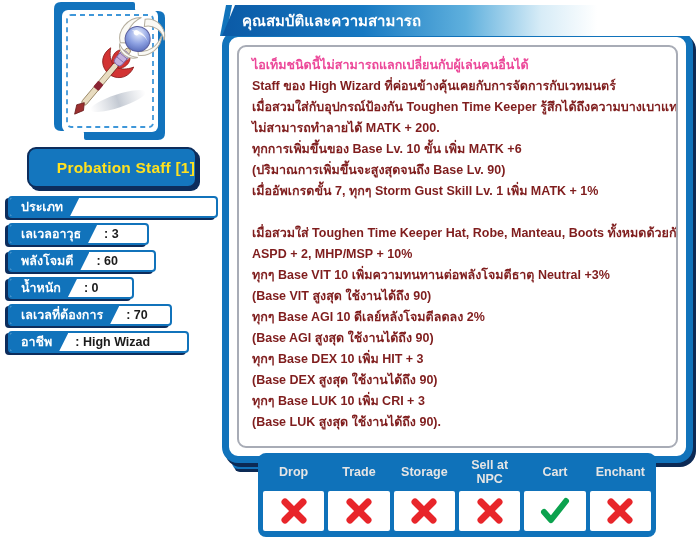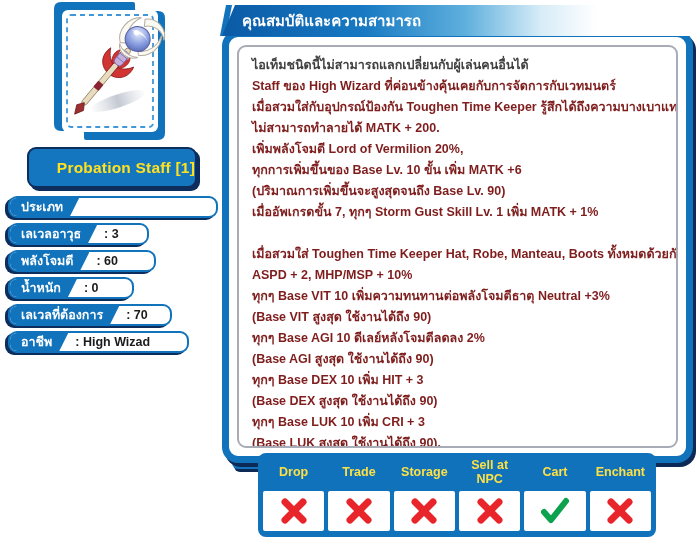--- a/index.html
+++ b/index.html
@@ -12,21 +12,21 @@
 
   
   .name-plate { position:absolute; left:27px; top:147px; width:170px; height:41px;
     background:#1476be; border:2px solid #0d2d5c; border-radius:9px;
     box-shadow:3px 3px 0 #0d2d5c; display:flex; align-items:center; justify-content:flex-end; }
   .name-plate span { color:#ffe11f; font-weight:bold; font-size:15.5px; letter-spacing:.2px; }
 
   
   .stats { position:absolute; left:8px; top:196px; }
   .stat-row { display:flex; align-items:stretch; height:22px; margin-bottom:5px;
-    background:#fff; border:2.5px solid #1173bb; border-radius:9px;
+    background:#fff; border:2.5px solid #1173bb; border-radius:4px;
     box-shadow:-3px 2px 0 #0d2d5c; overflow:hidden; }
   .stat-label { background:#1173bb; color:#fff; font-weight:bold; font-size:12.5px;
     display:flex; align-items:center; padding:0 16px 0 11px; white-space:nowrap;
     clip-path:polygon(0 0,100% 0,calc(100% - 9px) 100%,0 100%); }
   .stat-value { display:flex; align-items:center; font-weight:bold; font-size:12.5px;
     color:#1b1b1b; padding-left:7px; white-space:nowrap; }
   .w0{width:210px}.w1{width:141px}.w2{width:148px}.w3{width:126px}.w4{width:164px}.w5{width:181px}
 
   
   .panel { position:absolute; left:222px; top:0; width:473px; height:470px; }
@@ -42,29 +42,29 @@
     clip-path:polygon(13px 0,100% 0,100% 100%,0 100%);
     display:flex; align-items:center; padding-left:20px; }
   .panel-header-sliver { position:absolute; left:-2px; top:5px; width:12px; height:31px;
     background:#1173bb; clip-path:polygon(6px 0,12px 0,6px 100%,0 100%); }
   .panel-title { color:#fff; font-weight:bold; font-size:15px; }
   .desc-box { position:absolute; left:8px; top:8px; right:8px; bottom:8px;
     border:2px solid #a8acb6; border-radius:9px; background:#fff;
     padding:8px 13px; overflow:hidden; }
   .desc-line { min-height:21px; line-height:21px; font-size:12.5px; font-weight:bold;
     color:#7f1d1d; white-space:nowrap; }
-  .desc-line.warning { color:#404040; }
+  .desc-line.warning { color:#ec4899; }
 
   
   .perm-table { position:absolute; left:258px; top:453px; width:398px; height:84px;
     background:#0f72ba; border-radius:8px; padding:4px 5px 5px 5px;
     display:grid; grid-template-columns:repeat(6,1fr); grid-template-rows:31px 40px;
     column-gap:4px; row-gap:3px; }
   .perm-head { display:flex; align-items:center; justify-content:center; text-align:center;
-    color:#fde047; font-weight:bold; font-size:12.5px; line-height:1.08; }
+    color:#e5e5e5; font-weight:bold; font-size:12.5px; line-height:1.08; }
   .perm-cell { background:#fff; border-radius:2px; display:flex; align-items:center; justify-content:center; }
   .perm-cell .icon-check { display:none; }
   .perm-cell.allowed .icon-check { display:block; }
 </style>
 </head>
 <body>
 
 <div class="stage">
 
   <div class="card-wrap">
@@ -143,21 +143,20 @@
 
   <div class="panel">
     <div class="panel-tab-tr"></div>
     <div class="panel-tab-bl"></div>
     <div class="panel-frame">
       <div class="desc-box">
         <div class="desc-line warning">ไอเท็มชนิดนี้ไม่สามารถแลกเปลี่ยนกับผู้เล่นคนอื่นได้</div>
         <div class="desc-line">Staff ของ High Wizard ที่ค่อนข้างคุ้นเคยกับการจัดการกับเวทมนตร์</div>
         <div class="desc-line">เมื่อสวมใส่กับอุปกรณ์ป้องกัน Toughen Time Keeper รู้สึกได้ถึงความบางเบาแทบจะบินได้</div>
         <div class="desc-line">ไม่สามารถทำลายได้ MATK + 200.</div>
-        <div class="desc-line">เพิ่มพลังโจมตี Lord of Vermilion 20%,</div>
         <div class="desc-line">ทุกการเพิ่มขึ้นของ Base Lv. 10 ขั้น เพิ่ม MATK +6</div>
         <div class="desc-line">(ปริมาณการเพิ่มขึ้นจะสูงสุดจนถึง Base Lv. 90)</div>
         <div class="desc-line">เมื่ออัพเกรดขั้น 7, ทุกๆ Storm Gust Skill Lv. 1 เพิ่ม MATK + 1%</div>
         <div class="desc-line"></div>
         <div class="desc-line">เมื่อสวมใส่ Toughen Time Keeper Hat, Robe, Manteau, Boots ทั้งหมดด้วยกัน</div>
         <div class="desc-line">ASPD + 2, MHP/MSP + 10%</div>
         <div class="desc-line">ทุกๆ Base VIT 10 เพิ่มความทนทานต่อพลังโจมตีธาตุ Neutral +3%</div>
         <div class="desc-line">(Base VIT สูงสุด ใช้งานได้ถึง 90)</div>
         <div class="desc-line">ทุกๆ Base AGI 10 ดีเลย์หลังโจมตีลดลง 2%</div>
         <div class="desc-line">(Base AGI สูงสุด ใช้งานได้ถึง 90)</div>

